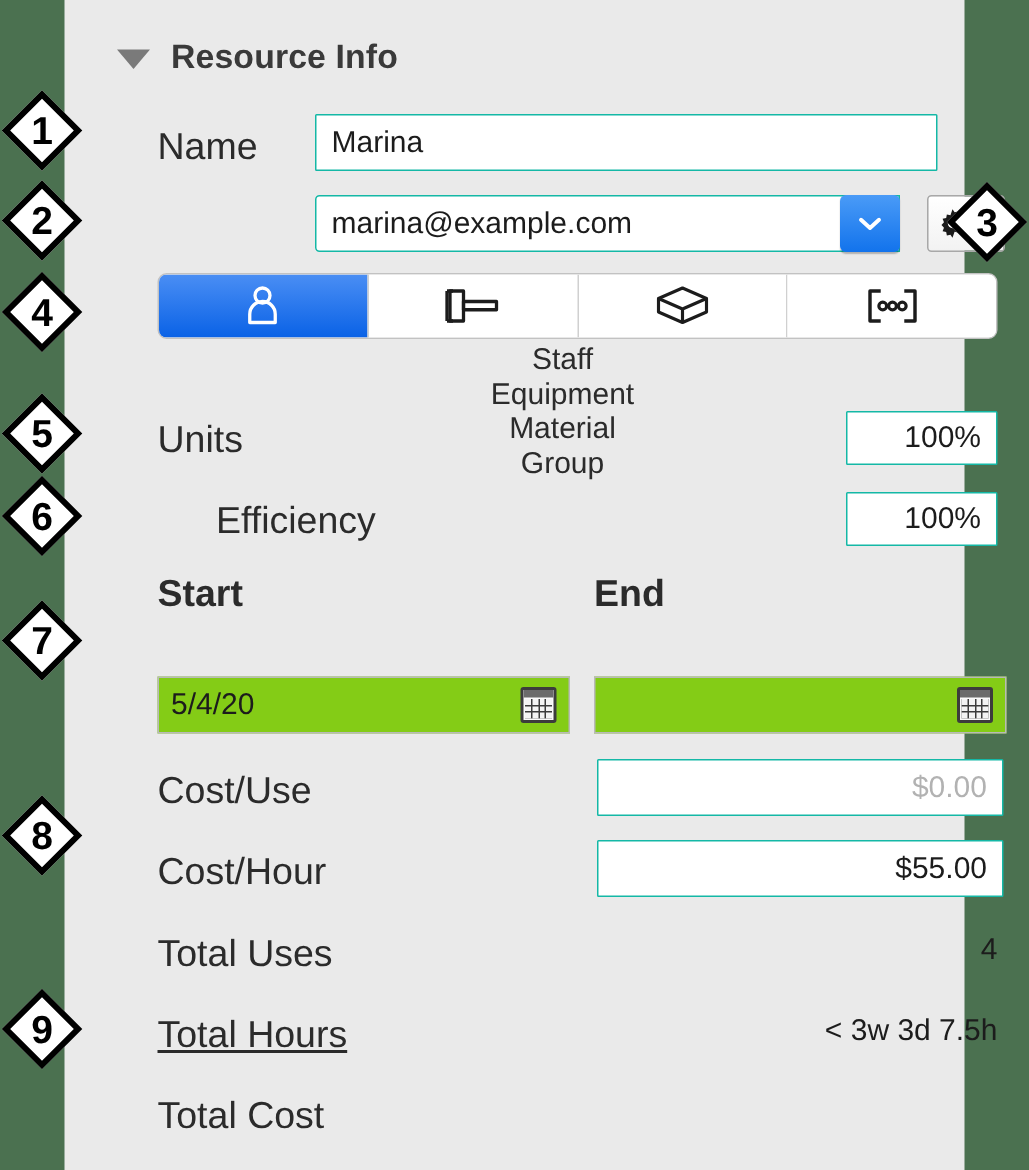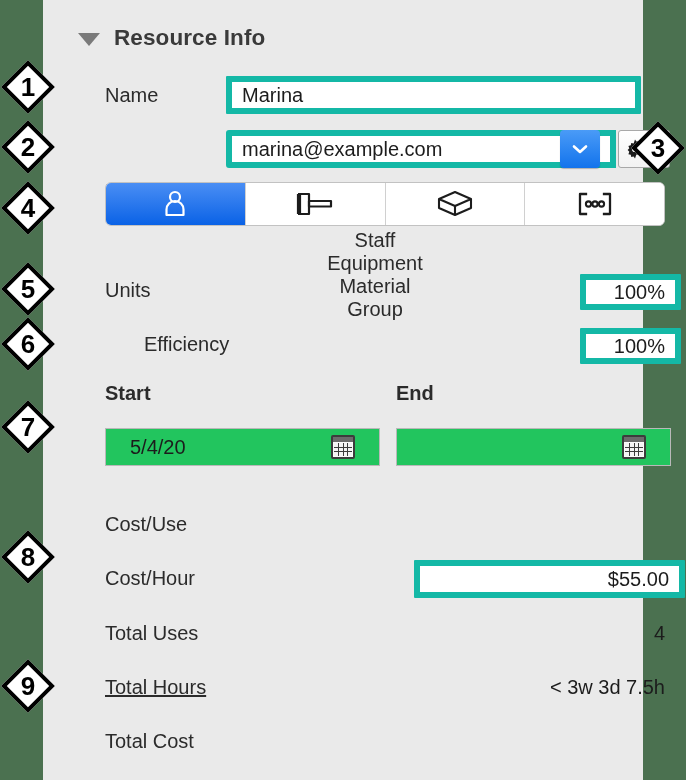--- a/index.html
+++ b/index.html
@@ -54,39 +54,38 @@
   .section-title {
     font-size: 22.5px;
     font-weight: bold;
     color: #3a3a3a;
     letter-spacing: 0.1px;
   }
 
   
   .label {
     position: absolute;
-    font-size: 20px;
+    font-size: 25px;
     color: #2b2b2b;
     white-space: nowrap;
   }
 
   
   .field {
     position: absolute;
     box-sizing: border-box;
     background: #ffffff;
-    border: 6px solid #14b8a6;
+    border: 1px solid #14b8a6;
     border-radius: 1px;
     font-size: 20px;
     color: #1c1c1c;
     display: flex;
     align-items: center;
     padding: 0 10px;
     overflow: hidden;
-    margin-left: 16px;
   }
   .field.right { justify-content: flex-end; }
   .field.placeholder { color: #b2b2b2; }
 
   
   #name-field  { left: 167px; top: 76px;  width: 415px; height: 38px; }
 
   
   #email-combo {
     position: absolute;
@@ -166,28 +165,29 @@
   #units-field       { left: 521px; top: 274px; width: 101px; height: 36px; }
   #label-efficiency  { left: 62px; top: 333px; margin-left: 39px; }
   #efficiency-field  { left: 521px; top: 328px; width: 101px; height: 36px; }
 
   
   #label-start { left: 62px;  top: 382px; font-weight: bold; }
   #label-end   { left: 353px; top: 382px; font-weight: bold; }
   .date-field {
     position: absolute;
     box-sizing: border-box;
-    background: #22c55e;
+    background: #84cc16;
     border: 1px solid #b9b9b9;
     height: 38px;
     display: flex;
     align-items: center;
-    padding: 0 24px;
+    padding: 0 8px;
     font-size: 20px;
     color: #1c1c1c;
+    margin-top: 23px;
   }
   #start-date { left: 62px;  top: 428px; width: 275px; }
   #end-date   { left: 353px; top: 428px; width: 275px; }
   .date-value { flex: 1; }
 
   .cal-icon {
     width: 24px; height: 24px;
     box-sizing: border-box;
     background: #fafafa;
     border: 2px solid #3c3c3c;
@@ -390,20 +390,21 @@
             <i></i>
             <i></i>
             <i></i>
             <i></i>
             <i></i>
           </span>
       </span>
     </div>
 
     <div class="label" id="label-cost-use">Cost/Use</div>
+    <div class="field right placeholder" id="costuse-field">$0.00</div>
 
     <div class="label" id="label-cost-hour">Cost/Hour</div>
     <div class="field right" id="costhour-field">$55.00</div>
 
     <div class="label" id="label-total-uses">Total Uses</div>
     <div class="ro-val" id="val-total-uses">4</div>
 
     <div class="label" id="label-total-hours">Total Hours</div>
     <div class="ro-val" id="val-total-hours">&lt; 3w 3d 7.5h</div>
 

